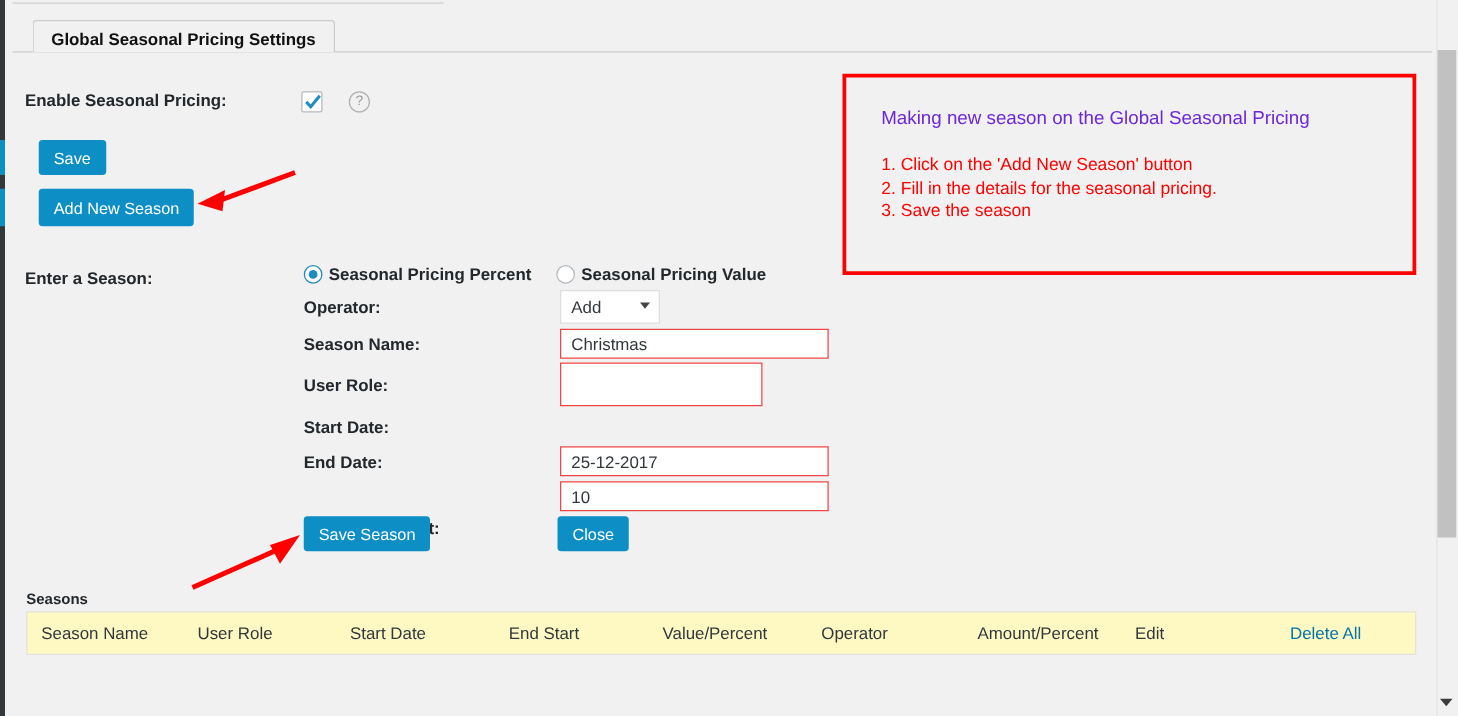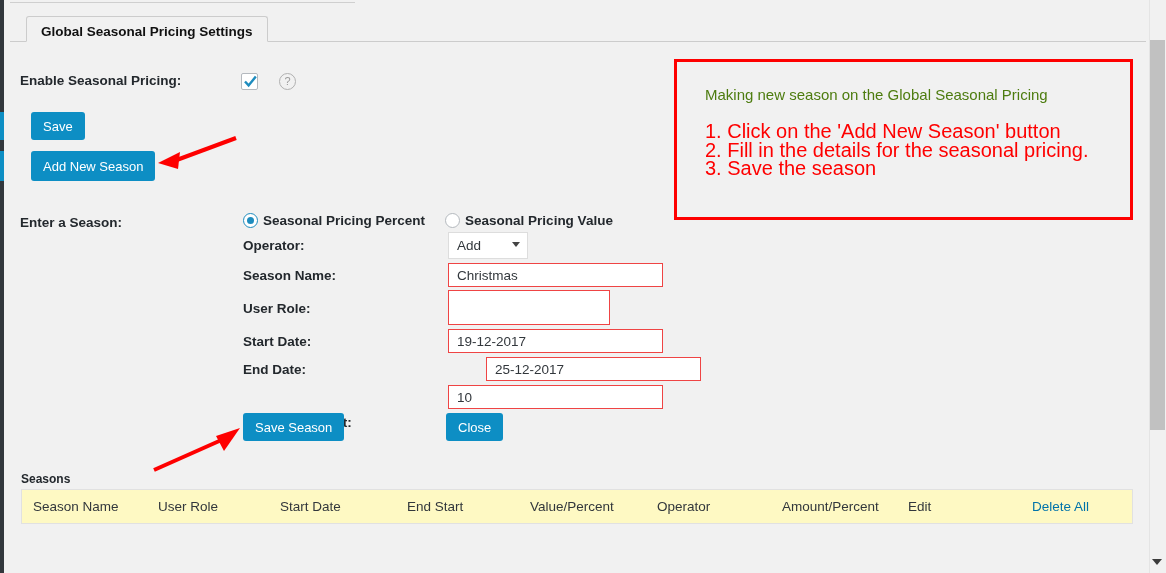--- a/index.html
+++ b/index.html
@@ -150,27 +150,27 @@
 
   
   .ann-box {
     position: absolute; left: 674px; top: 59px;
     width: 459px; height: 161px;
     border: 3px solid #fe0000;
     background: #f1f1f1;
   }
   .ann-title {
     position: absolute; left: 28px; top: 24px;
-    color: #4d7c0f; font-size: 15px;
+    color: #6d28d9; font-size: 15px;
     font-family: "Liberation Sans", sans-serif;
     white-space: nowrap;
   }
   .ann-list {
     position: absolute; left: 28px; top: 60px;
-    color: #fe0000; font-size: 20px;
+    color: #fe0000; font-size: 14px;
     line-height: 18.5px;
     font-family: "Liberation Sans", sans-serif;
     white-space: nowrap;
   }
 
   
   .arrow-svg { position: absolute; pointer-events: none; }
 
   
   .seasons-caption {
@@ -259,24 +259,23 @@
     <span class="select-caret"></span>
   </div>
 
   <div class="frow-label" style="top:268px;">Season Name:</div>
   <input class="field" style="left: 448px; top: 263px; width: 215px; height: 24px;" value="Christmas">
 
   <div class="frow-label" style="top:301px;">User Role:</div>
   <input class="field" style="left: 448px; top: 290px; width: 162px; height: 35px;" value="">
 
   <div class="frow-label" style="top:334px;">Start Date:</div>
-  <input class="field" style="left: 448px; top: 329px; width: 215px; height: 24px;" value="19-12-2017">
 
   <div class="frow-label" style="top:362px;">End Date:</div>
-  <input class="field" style="left: 448px; top: 357px; width: 215px; height: 24px; margin-left: 38px;" value="25-12-2017">
+  <input class="field" style="left: 448px; top: 357px; width: 215px; height: 24px;" value="25-12-2017">
 
   <div class="frow-label" style="top:378px;margin-top:37px;">Amount/Percent:</div>
   <input class="field" style="left: 448px; top: 385px; width: 215px; height: 24px;" value="10">
 
   <button class="btn btn-saveseason">Save Season</button>
   <button class="btn btn-close">Close</button>
 
   <svg class="arrow-svg" style="left:148px;top:420px;" width="100" height="56">
     <line x1="6" y1="50" x2="78" y2="18" stroke="#fe0000" stroke-width="4"></line>
     <polygon points="92,8 68,16 76,31" fill="#fe0000"></polygon>

